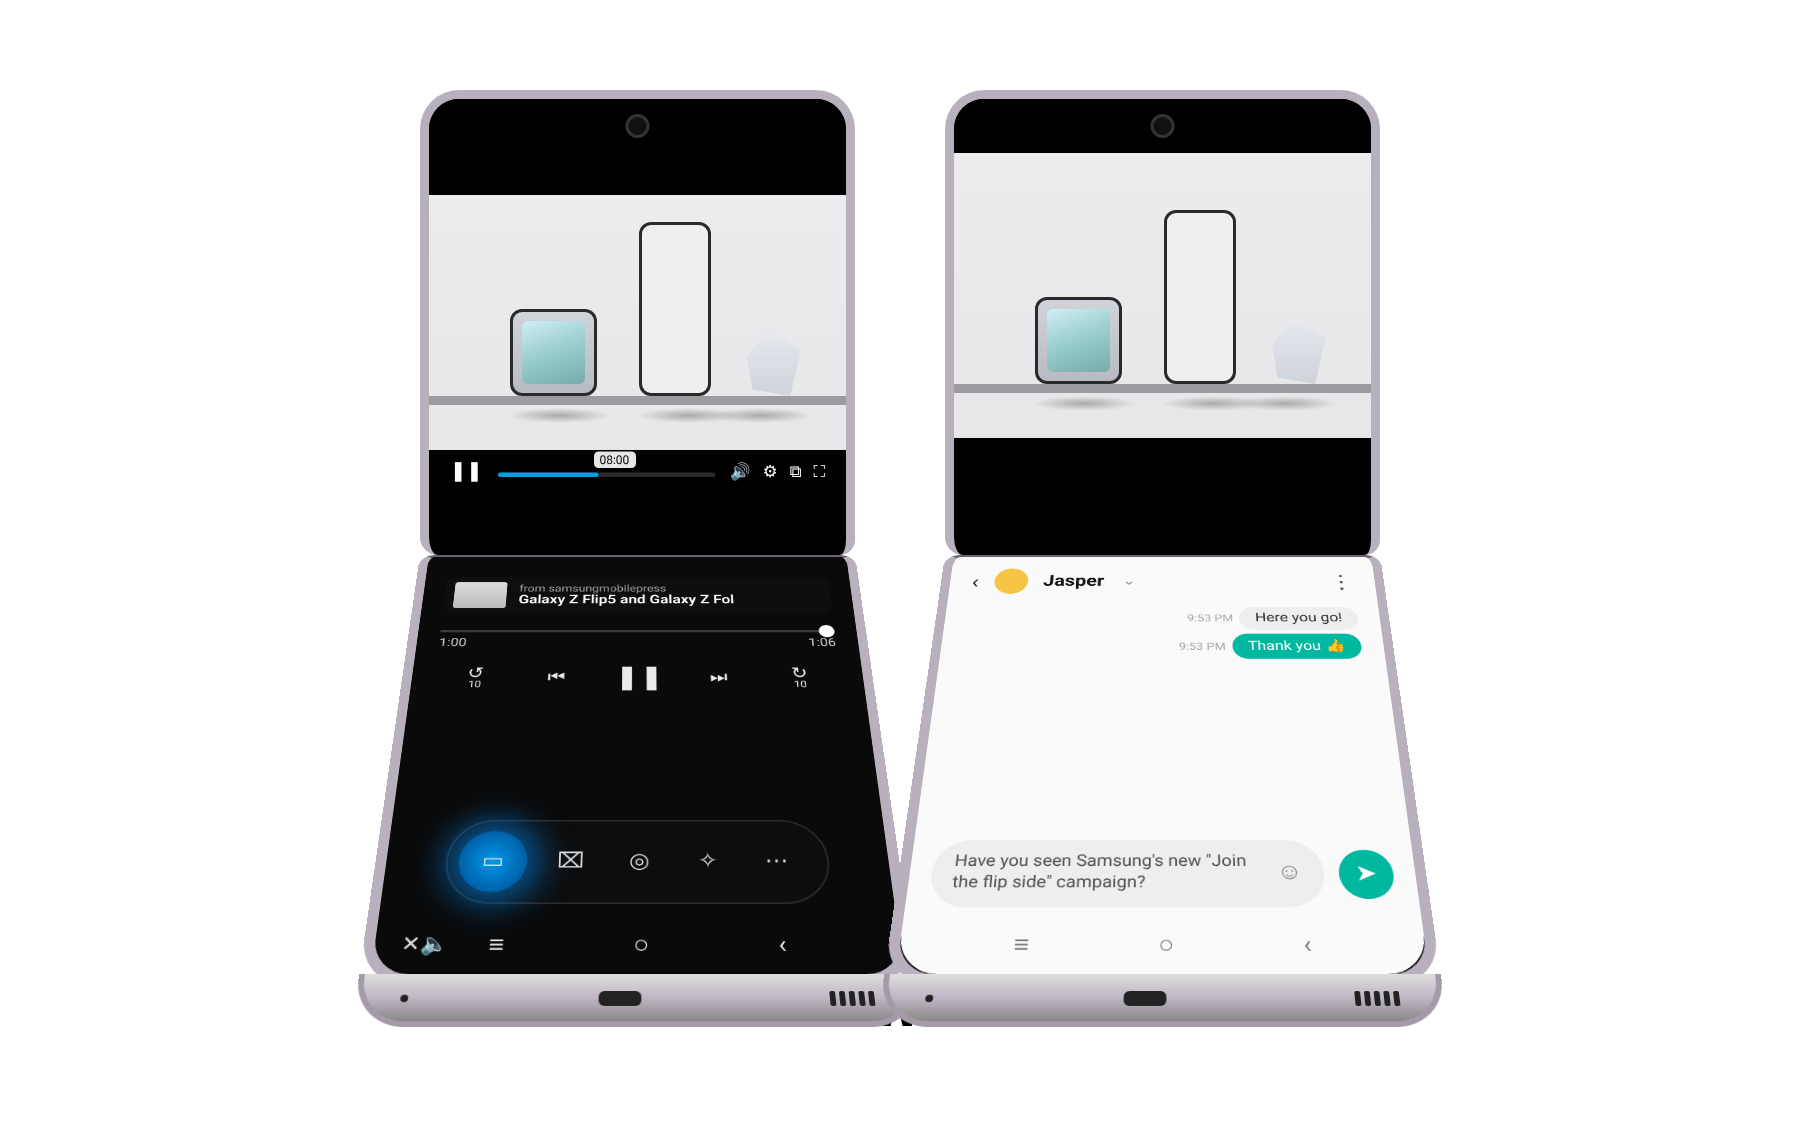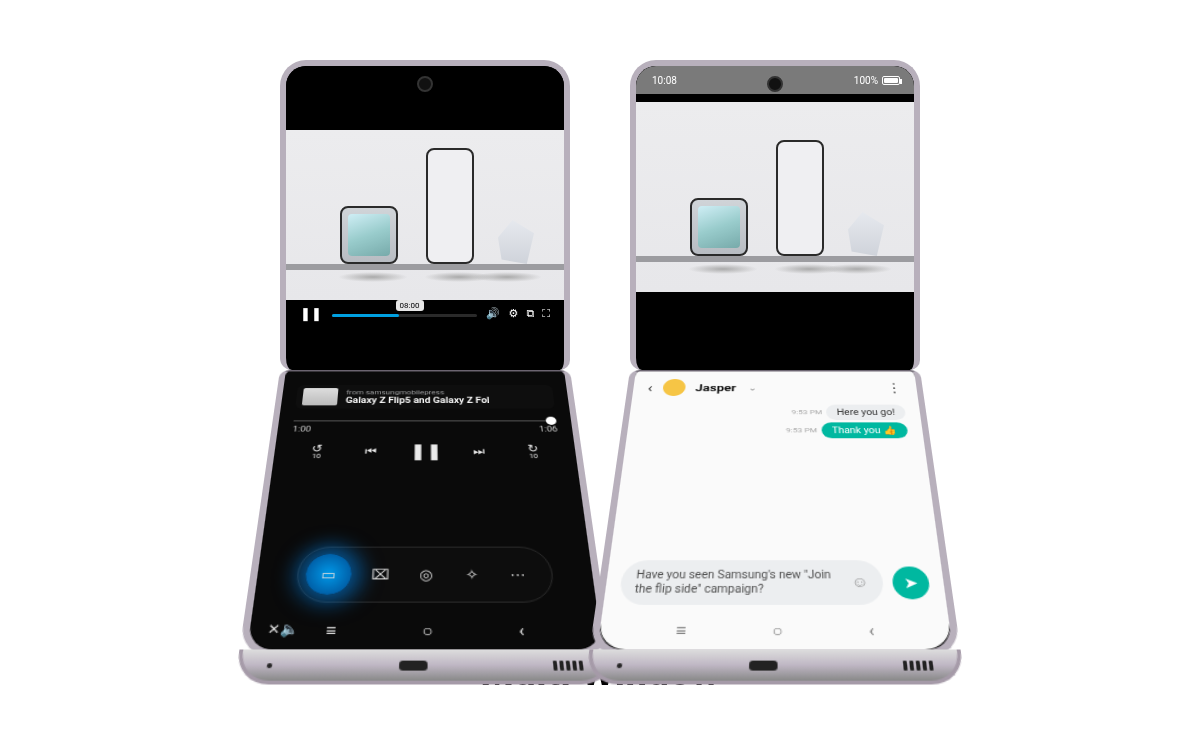--- a/index.html
+++ b/index.html
@@ -345,29 +345,20 @@
               <span></span>
               <span></span>
               <span></span>
             </span>
         </div>
       </div>
     </div>
 
     <div class="phone">
       <div class="phone-top">
-        <div class="status-bar">
-          <span>10:08</span>
-          <div class="status-right">
-            <span>100%</span>
-            <span class="batt-pill">
-                <span class="batt-fill"></span>
-              </span>
-          </div>
-        </div>
         <div style="height:36px;background:#000;"></div>
         <div class="gallery-scene" style="height:190px">
           <div class="mini-phone-closed"></div>
           <div class="mini-phone-open"></div>
           <div class="rock"></div>
           <div class="surface"></div>
           <div class="shadow-sm" style="left:52px"></div>
           <div class="shadow-sm" style="left:138px"></div>
           <div class="shadow-sm" style="right:22px"></div>
         </div>

